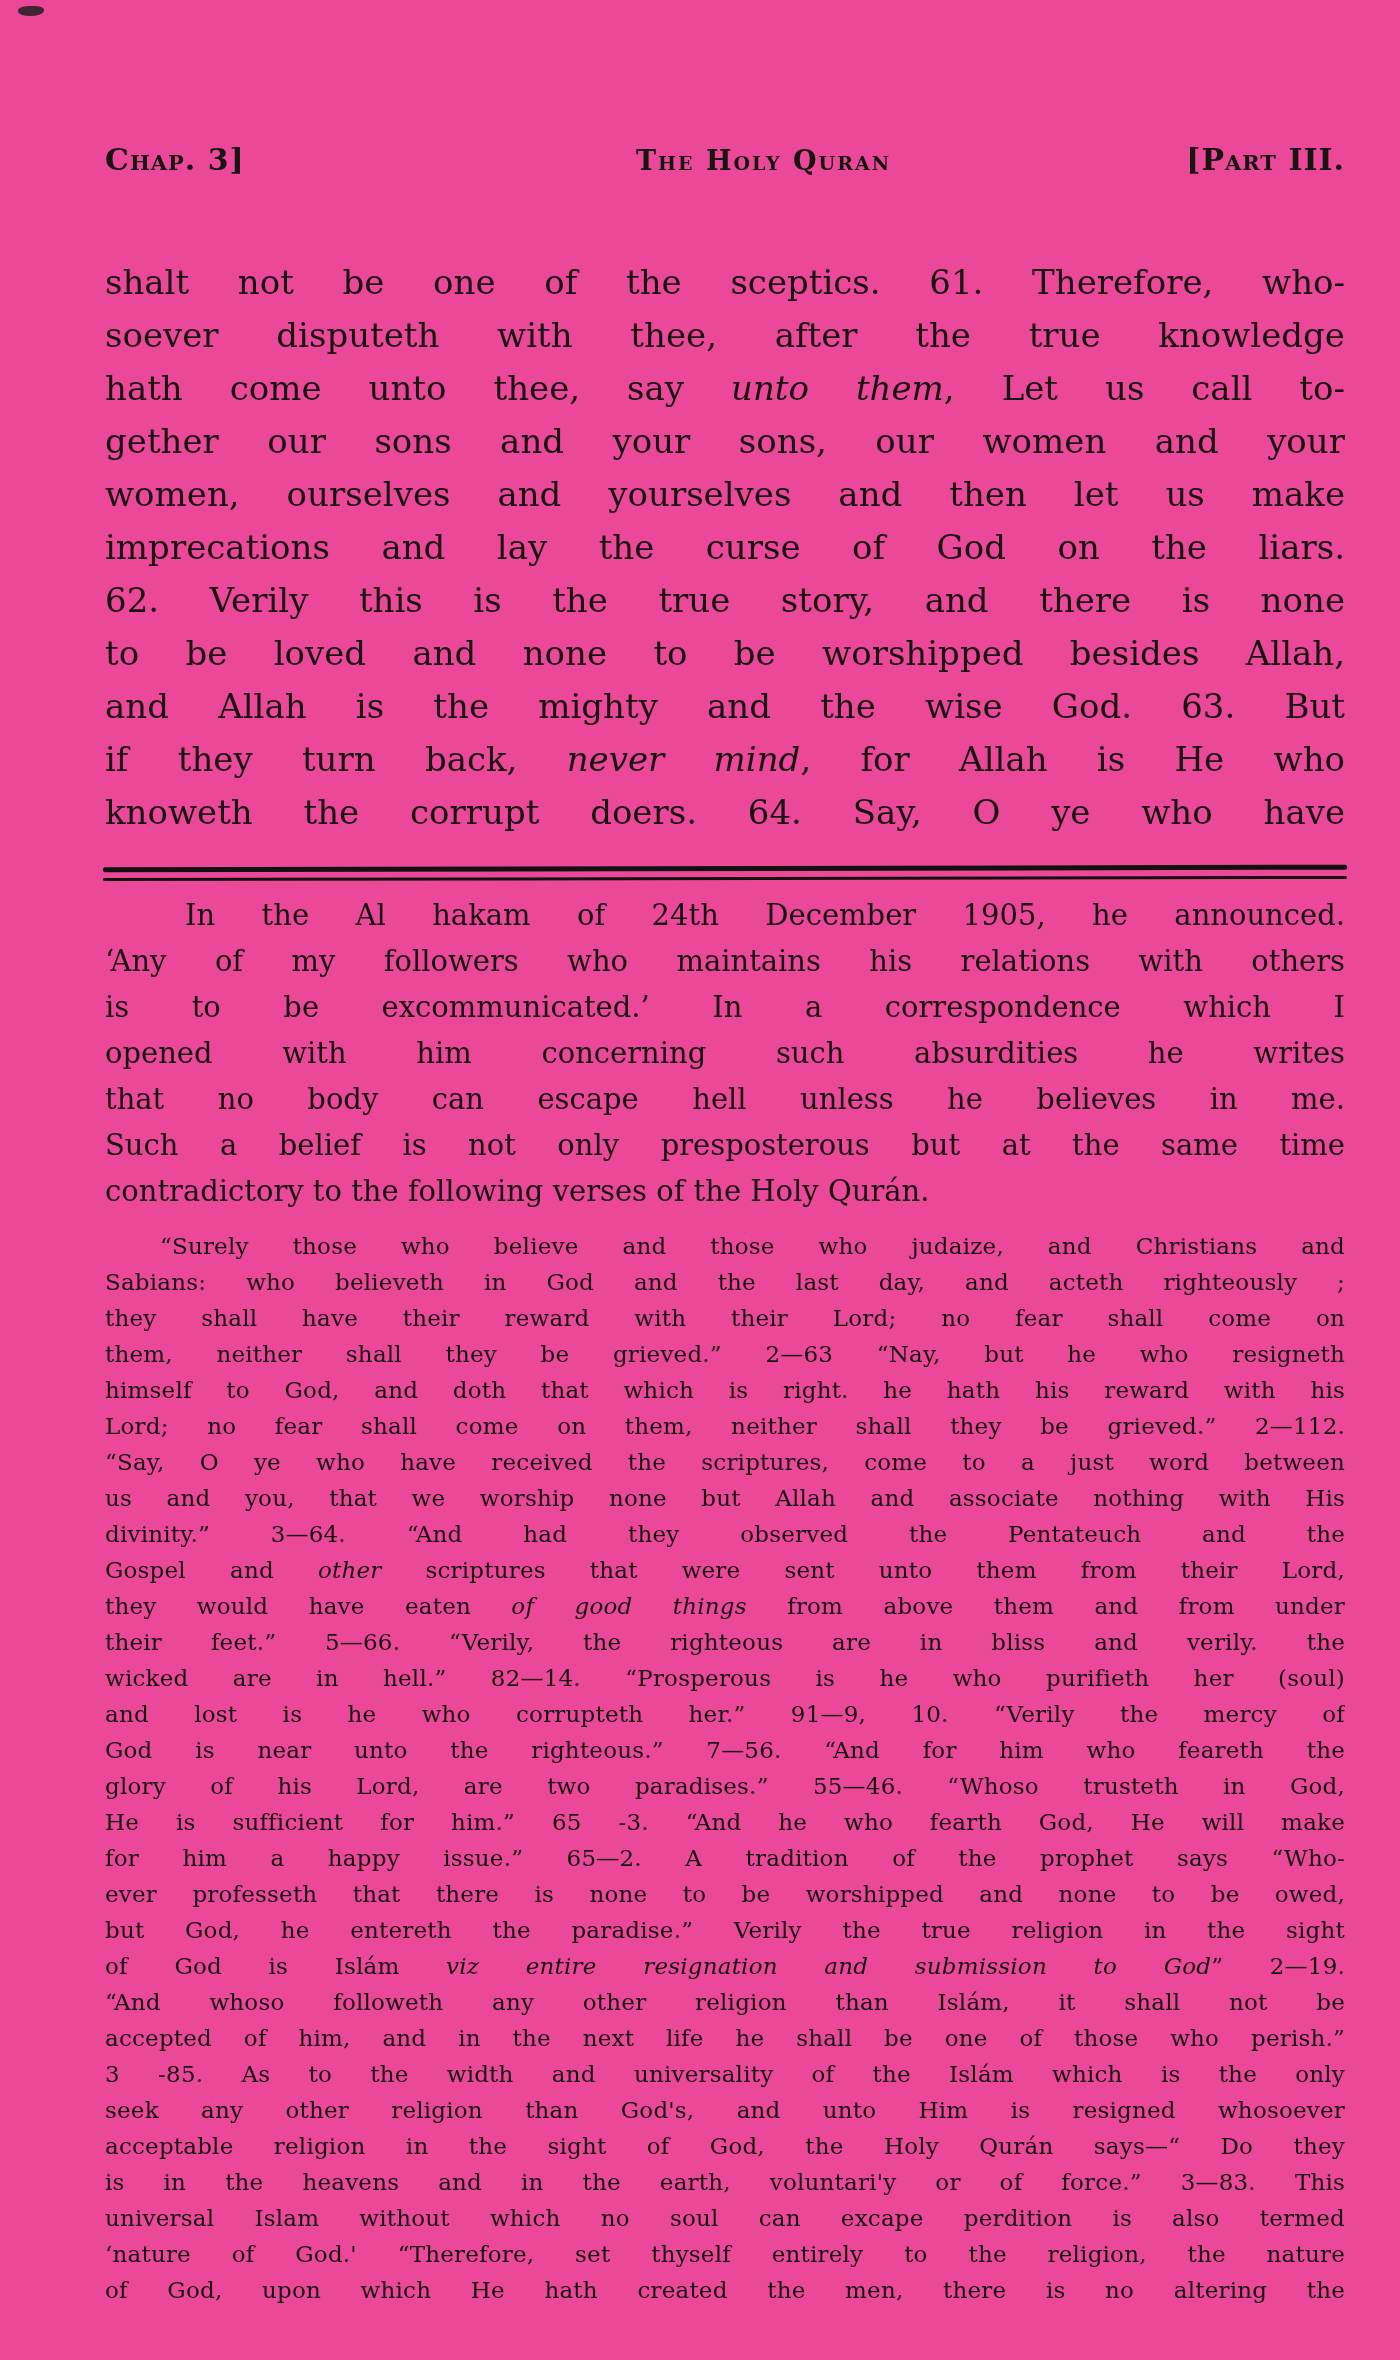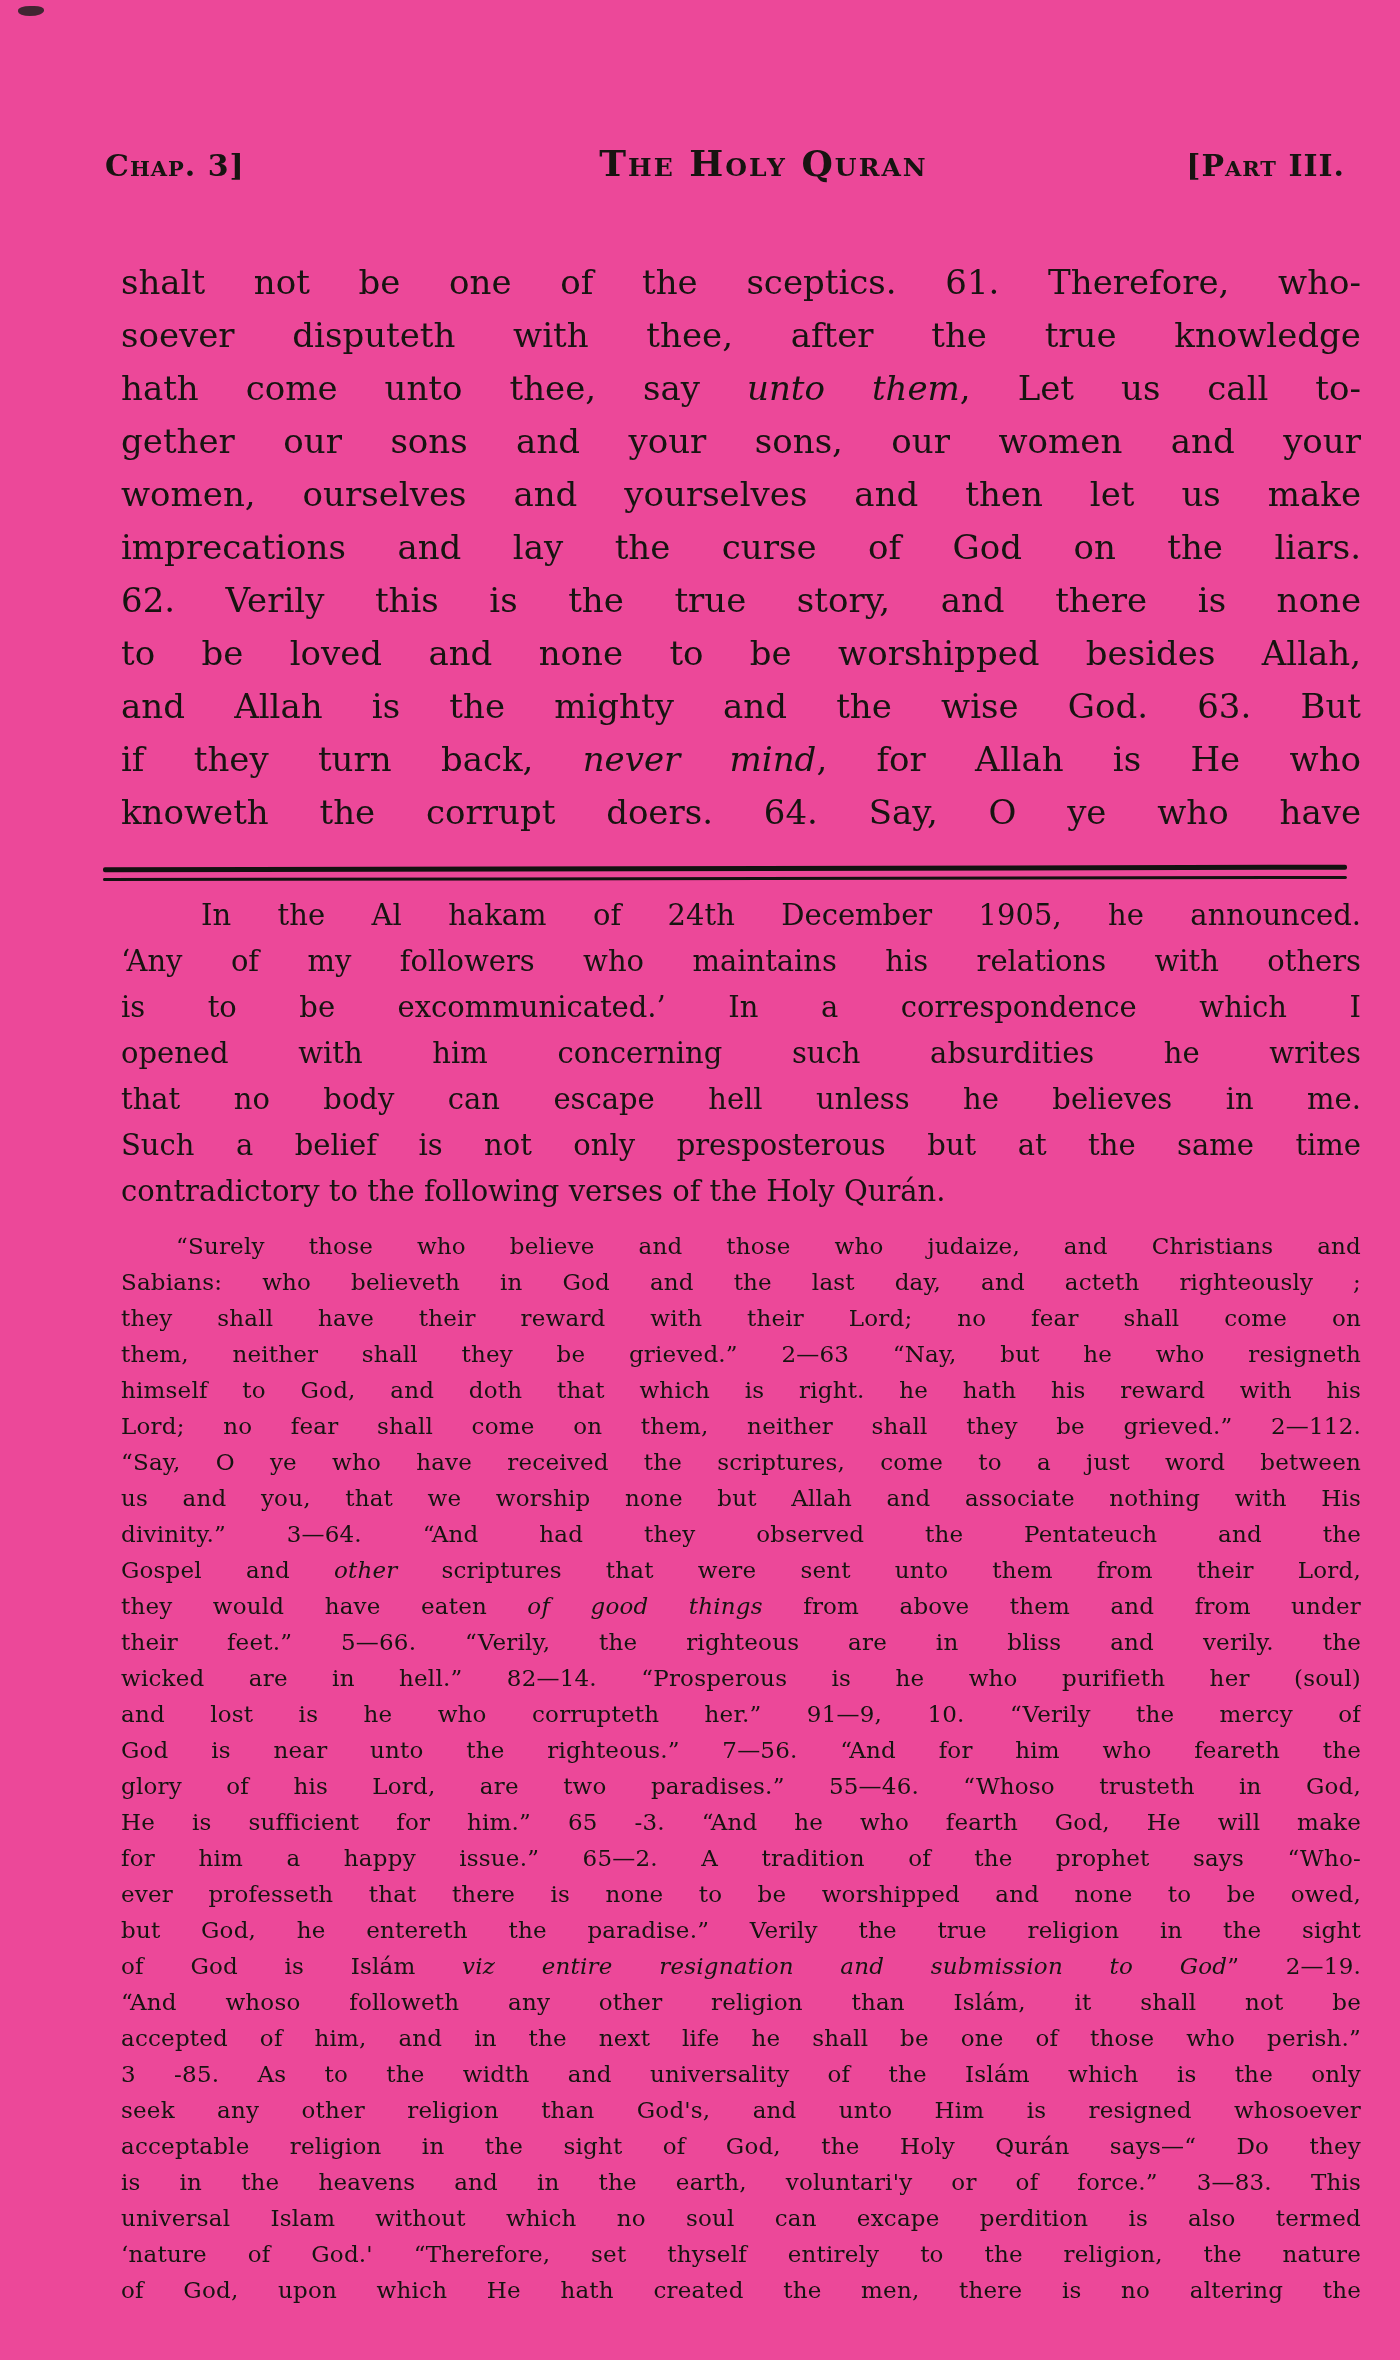--- a/index.html
+++ b/index.html
@@ -27,29 +27,28 @@
     justify-content: space-between;
     align-items: baseline;
     font-variant: small-caps;
     font-size: 30px;
     font-weight: bold;
     letter-spacing: 1px;
   }
   .running-header .hdr-center {
     position: relative;
     left: 48px;
-    font-size: 36px;
+    font-size: 27px;
     letter-spacing: 2px;
   }
   
   .textblock {
     position: absolute;
     left: 105px;
     width: 1240px;
-    margin-left: 16px;
   }
   .textblock .line {
     text-align: justify;
     text-align-last: justify;
     overflow: hidden;
     white-space: nowrap;
   }
   .textblock .line.no-just {
     text-align-last: left;
   }

